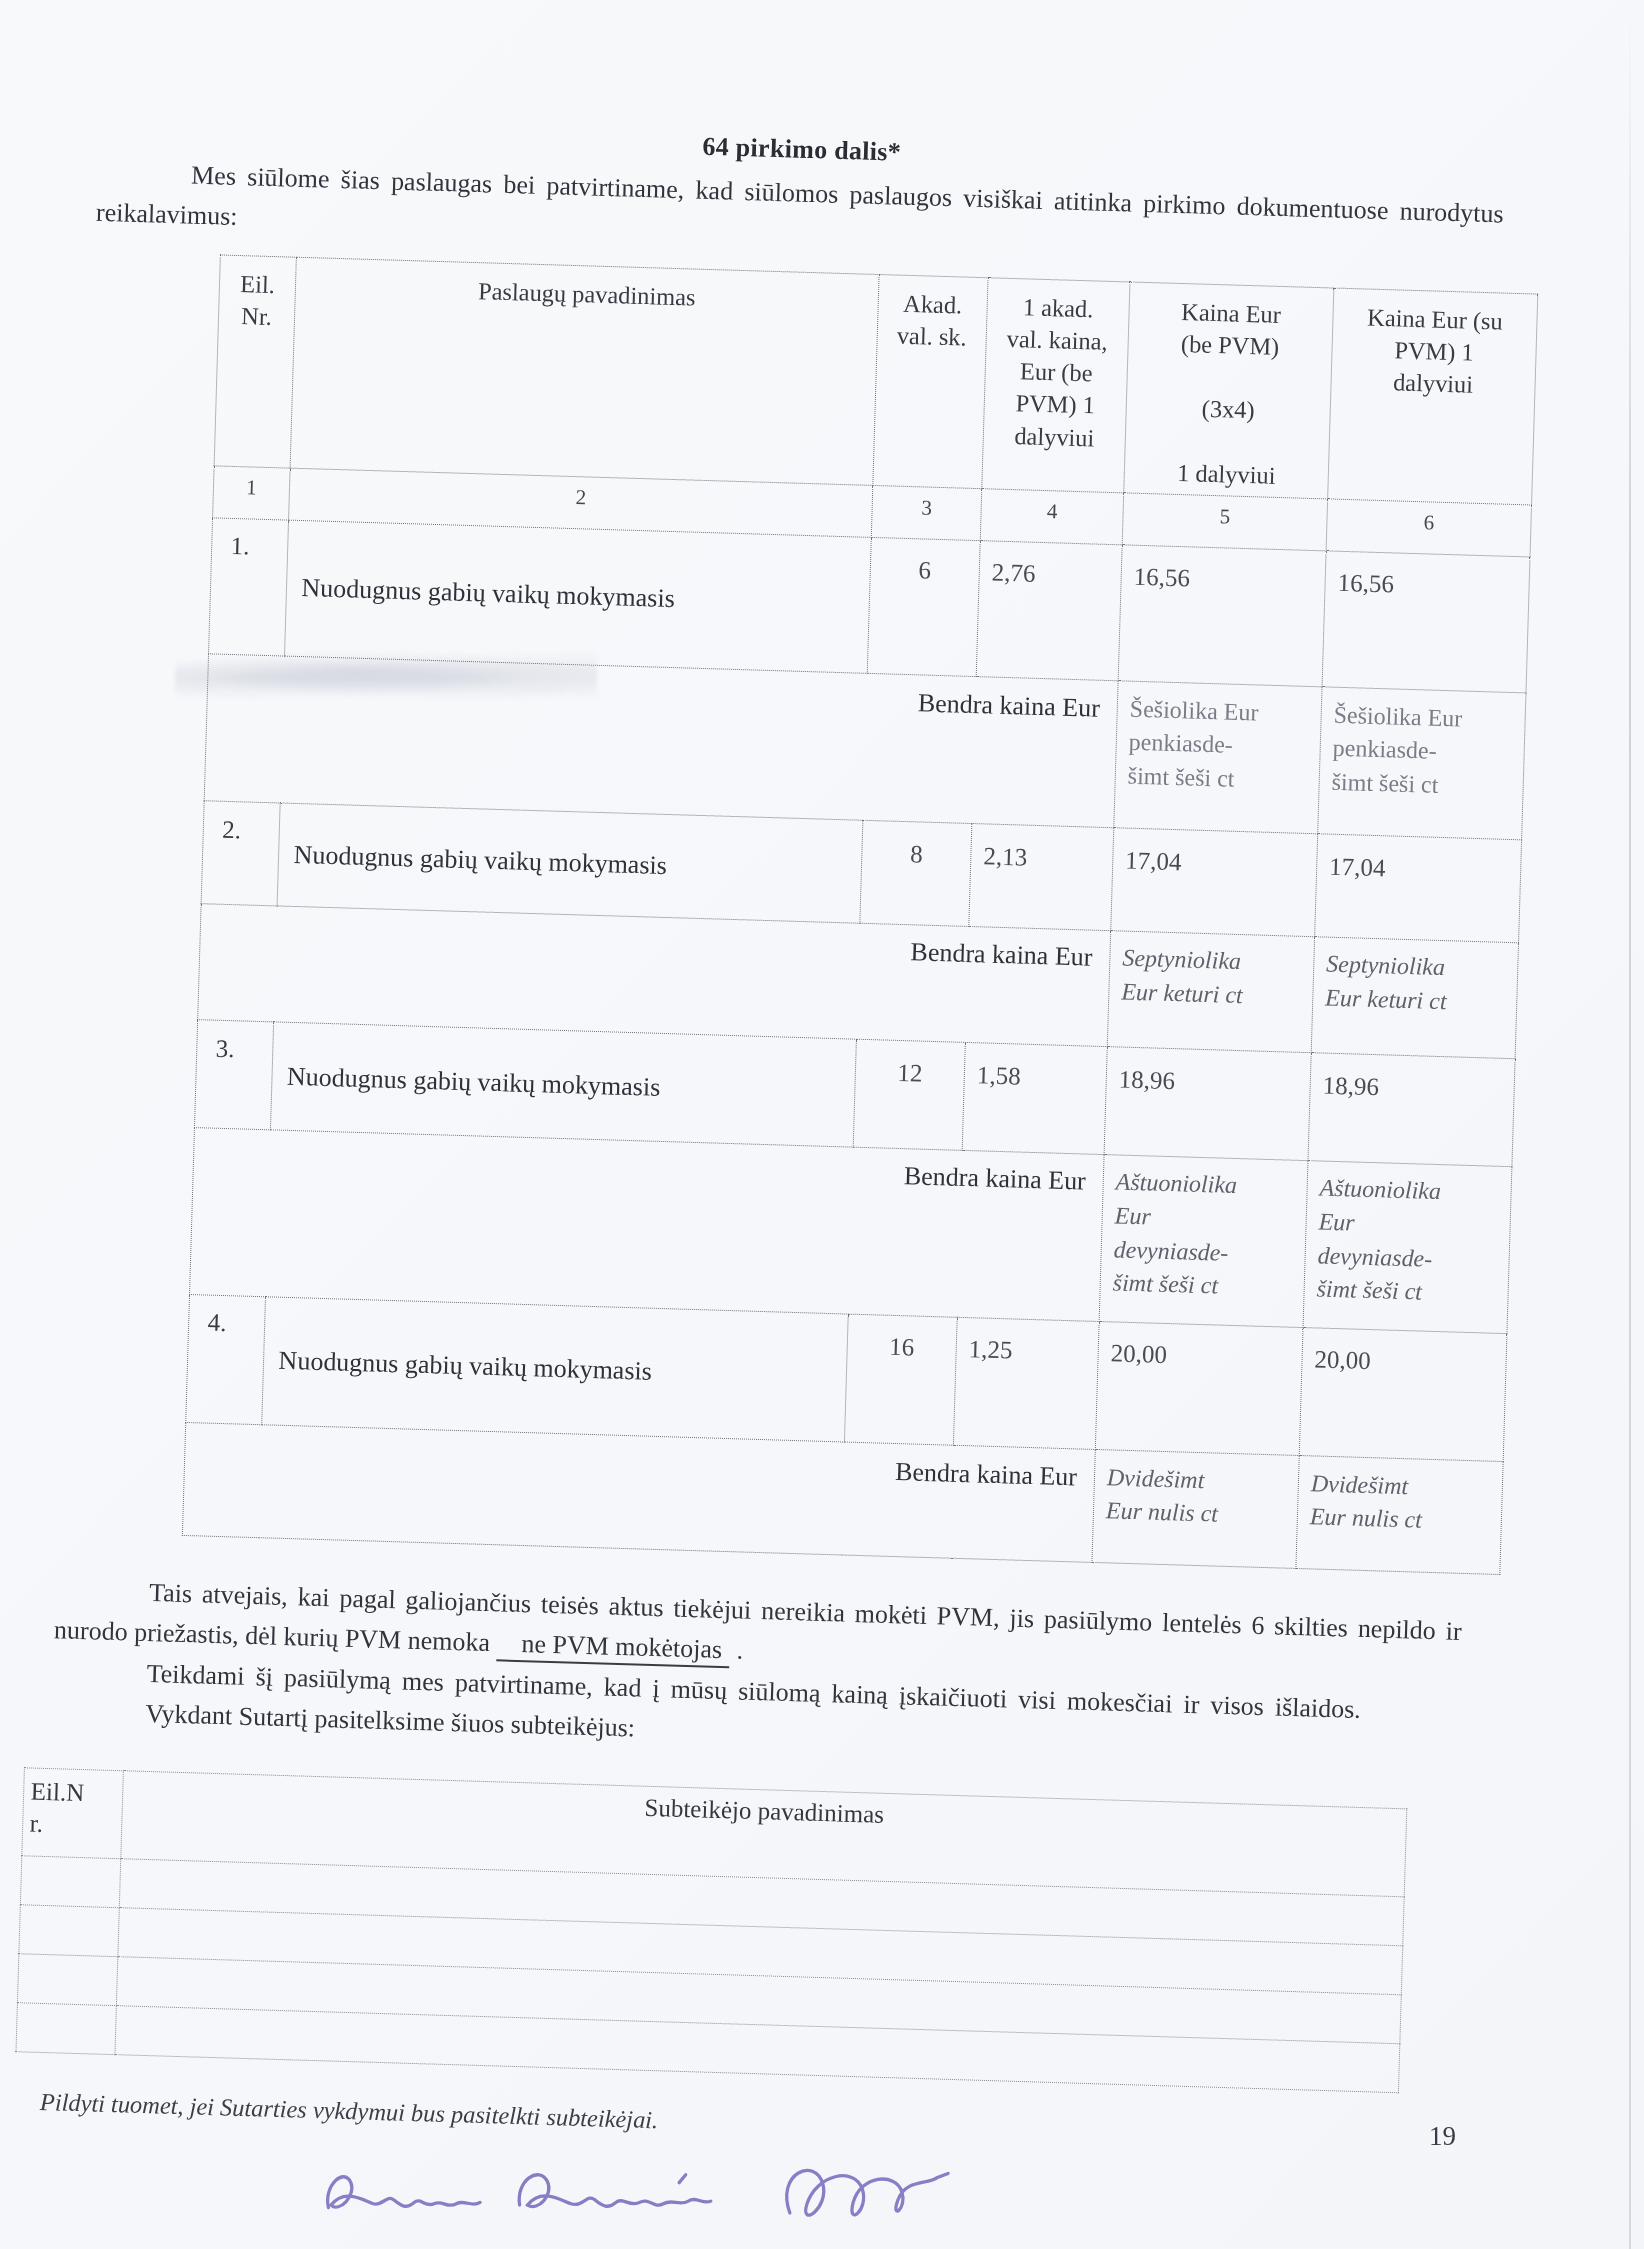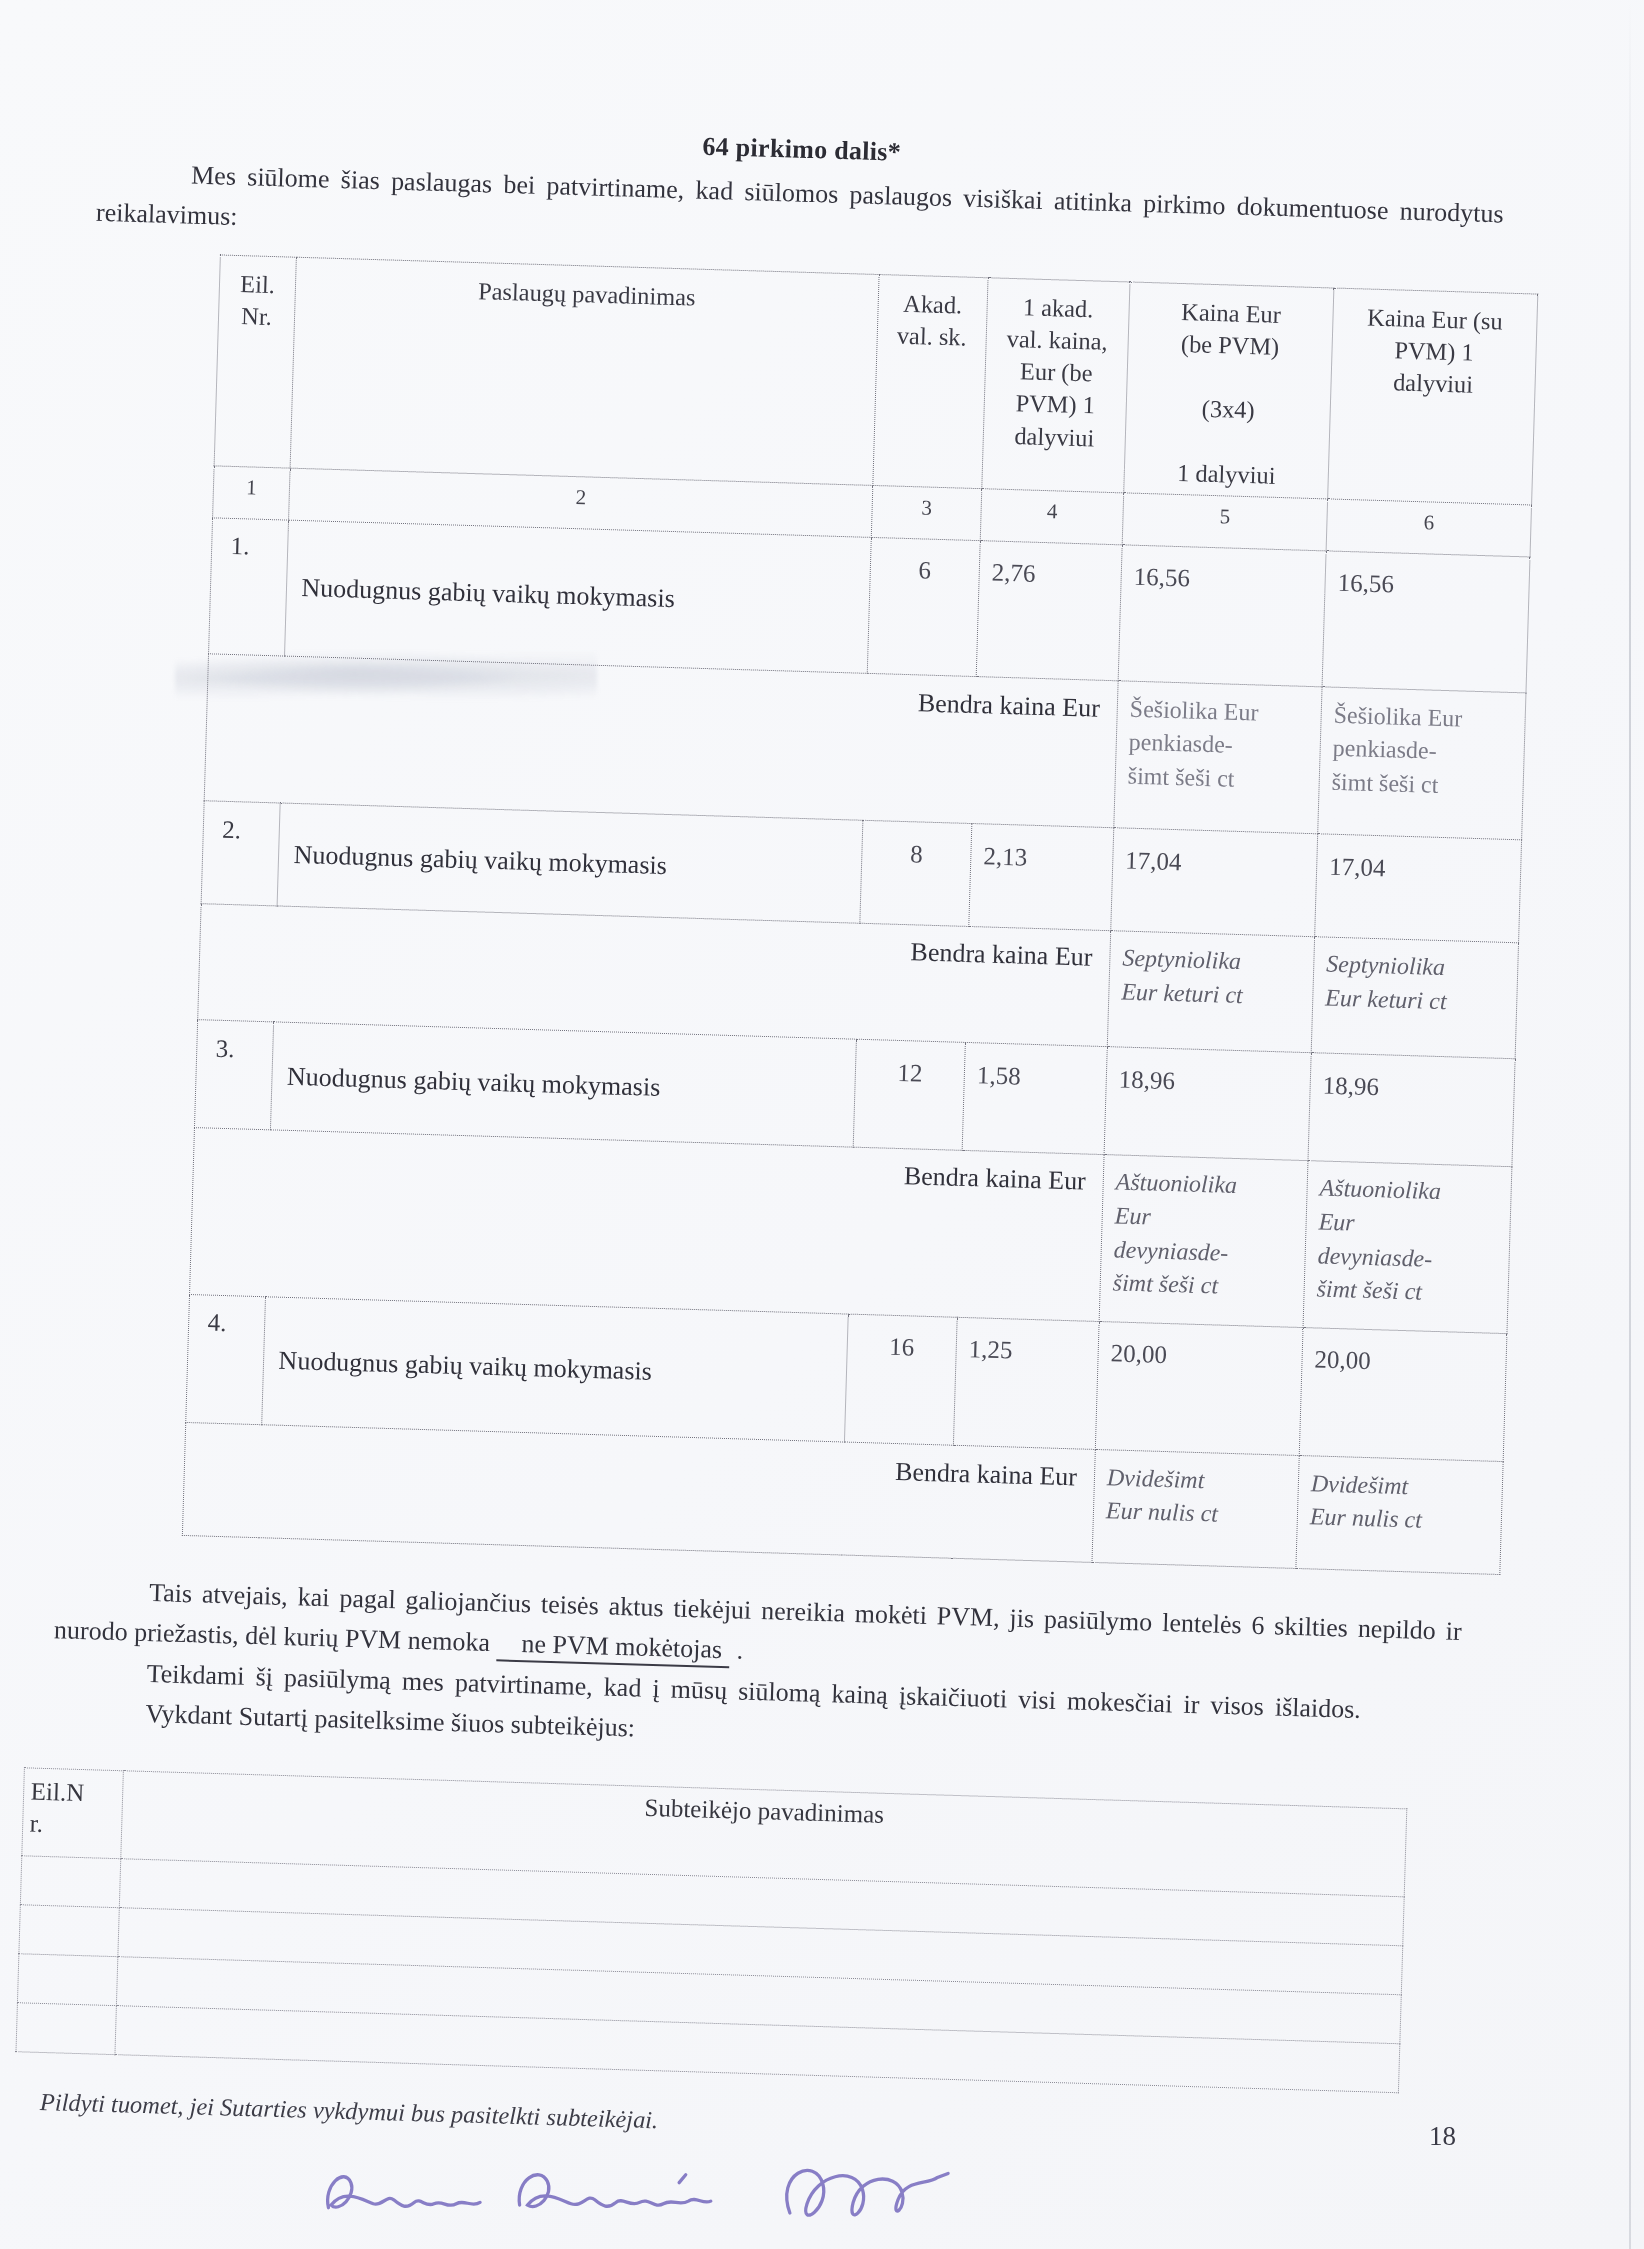--- a/index.html
+++ b/index.html
@@ -228,21 +228,21 @@
       <tr class="erow">
             <td></td>
             <td></td>
           </tr>
     </tbody>
       </table>
 
     <p class="footnote">Pildyti tuomet, jei Sutarties vykdymui bus pasitelkti subteikėjai.</p>
   </div>
 
-  <div class="pageno">18</div>
+  <div class="pageno">19</div>
 
   <svg class="signature" width="646" height="99" viewBox="0 0 980 150">
     <g fill="none" stroke="#7468bd" stroke-width="5" stroke-linecap="round" opacity="0.85">
       <path d="M28 92 C 20 58, 52 30, 62 54 C 70 74, 44 100, 32 88 C 52 62, 80 80, 96 86
            C 110 90, 116 72, 127 80 C 139 90, 146 94, 158 84 C 168 76, 175 92, 188 86
            C 202 80, 208 94, 222 86 C 234 79, 245 92, 258 84"></path>
       <path d="M318 88 C 312 50, 348 28, 360 52 C 370 72, 346 98, 330 88 C 352 60, 382 82, 396 86
            C 414 92, 420 70, 432 80 C 444 90, 452 94, 464 84 C 474 75, 486 92, 500 84
            C 514 76, 522 94, 536 86 C 550 78, 560 90, 574 82 C 586 74, 596 88, 608 82"></path>
       <path d="M560 54 l 10 -12"></path>

